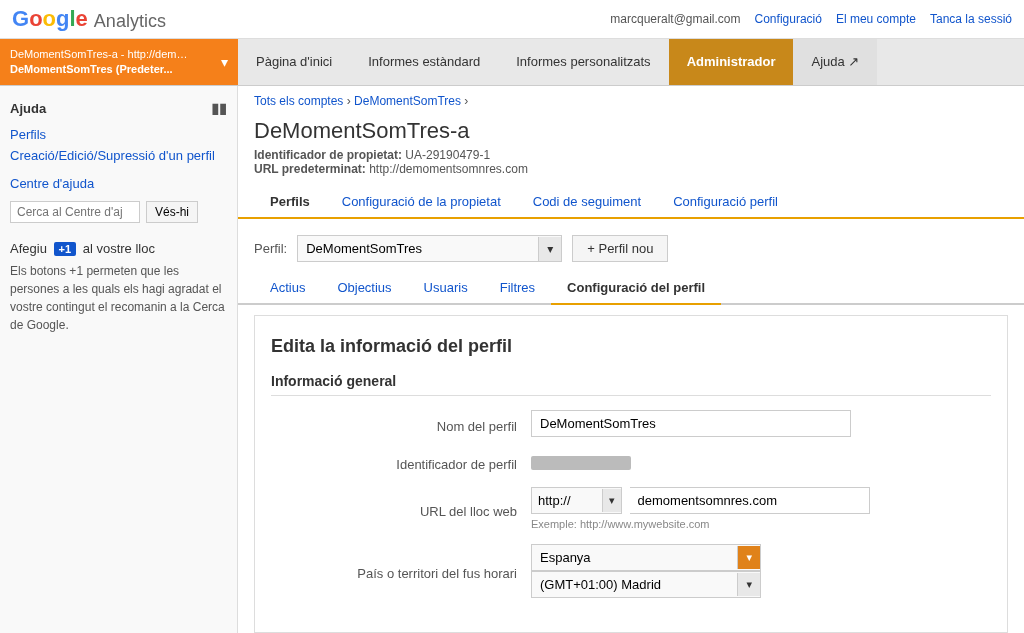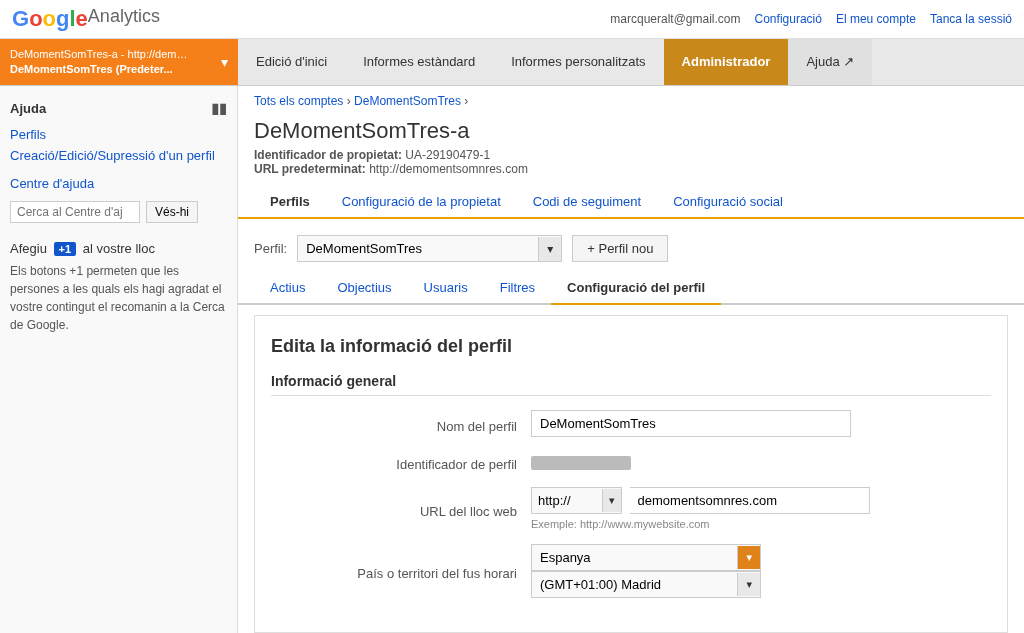--- a/index.html
+++ b/index.html
@@ -7,21 +7,21 @@
 
     
     #header {
       display: flex;
       align-items: center;
       justify-content: space-between;
       padding: 6px 12px;
       border-bottom: 1px solid #ddd;
       background: #fff;
     }
-    #logo-area { display: flex; align-items: flex-start; }
+    #logo-area { display: flex; align-items: flex-end; gap: 6px; }
     #logo-google { font-size: 22px; font-weight: bold; }
     #logo-google span.g { color: #4285f4; }
     #logo-google span.o1 { color: #ea4335; }
     #logo-google span.o2 { color: #fbbc05; }
     #logo-google span.g2 { color: #4285f4; }
     #logo-google span.l { color: #34a853; }
     #logo-google span.e { color: #ea4335; }
     #logo-analytics { font-size: 18px; color: #666; font-weight: normal; }
     #header-links { display: flex; gap: 14px; font-size: 12px; color: #555; align-items: center; }
     #header-links a { color: #1155cc; text-decoration: none; }
@@ -382,21 +382,21 @@
 
 <div id="navbar">
   <div id="account-selector">
     <div id="account-selector-text">
       <div class="line1">DeMomentSomTres-a - http://demom...</div>
       <div class="line2">DeMomentSomTres (Predeter...</div>
     </div>
     <div id="account-selector-arrow">▾</div>
   </div>
   <div id="nav-links">
-    <div class="nav-item">Edició d'inici</div>
+    <div class="nav-item">Pàgina d'inici</div>
     <div class="nav-item">Informes estàndard</div>
     <div class="nav-item">Informes personalitzats</div>
     <div class="nav-item admin">Administrador</div>
     <div class="nav-item ajuda">Ajuda ↗</div>
   </div>
 </div>
 
 <div id="main-layout">
 
   <div id="sidebar">
@@ -439,21 +439,21 @@
       <div id="property-url">
         <strong>URL predeterminat:</strong>
         <span>http://demomentsomnres.com</span>
       </div>
     </div>
 
     <div id="tab-bar">
       <div class="tab-item active-tab">Perfils</div>
       <div class="tab-item">Configuració de la propietat</div>
       <div class="tab-item">Codi de seguiment</div>
-      <div class="tab-item">Configuració social</div>
+      <div class="tab-item">Configuració perfil</div>
     </div>
 
     <div id="profile-selector-area">
       <span id="profile-label">Perfil:</span>
       <div id="profile-select-wrapper">
         <select id="profile-select">
           <option>DeMomentSomTres</option>
         </select>
         <div id="profile-select-arrow">▾</div>
       </div>

